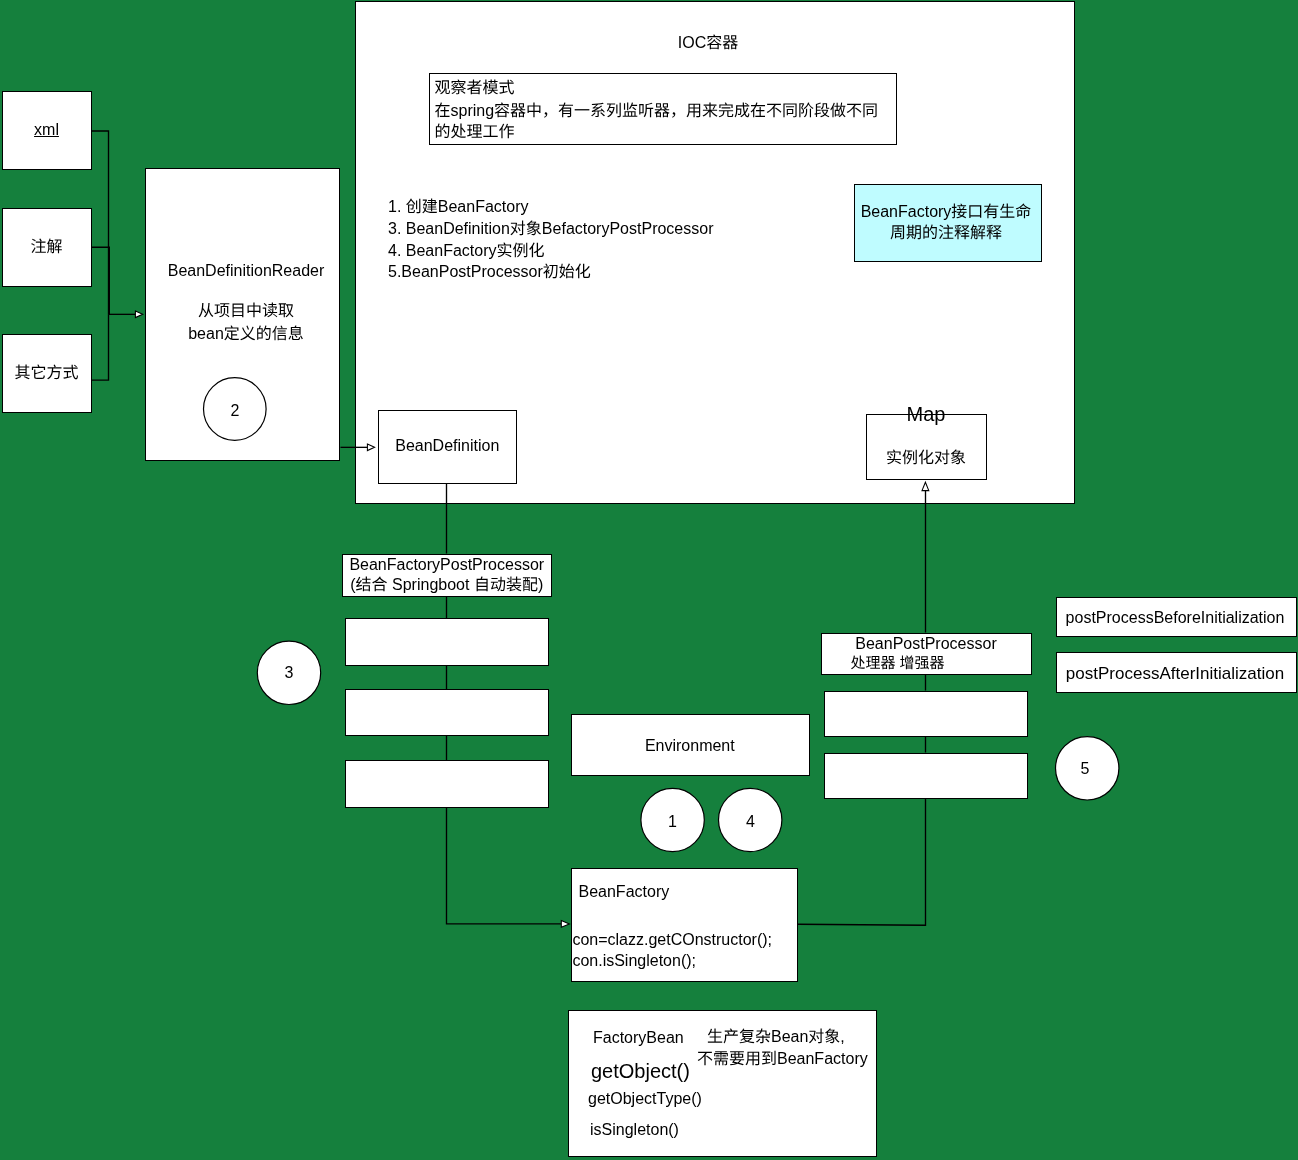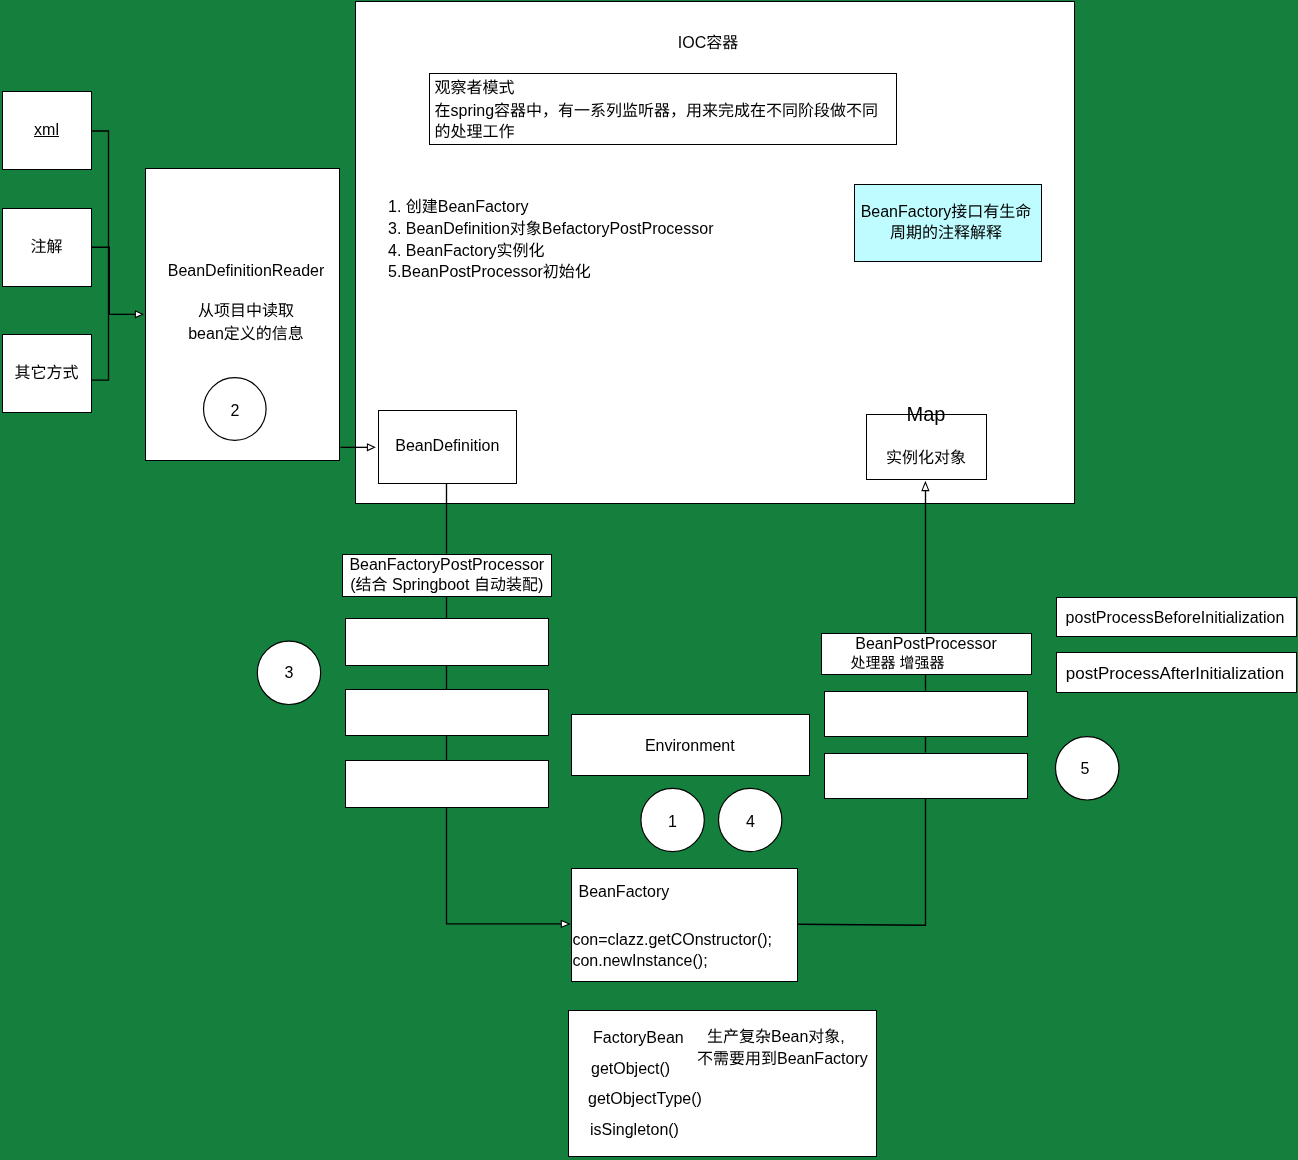--- a/index.html
+++ b/index.html
@@ -121,28 +121,28 @@
   <svg class="layer" viewBox="0 0 1298 1160">
     <circle cx="672.6" cy="820" r="31.7" fill="#fff" stroke="#000" stroke-width="1.2"></circle>
     <circle cx="750.2" cy="820" r="31.7" fill="#fff" stroke="#000" stroke-width="1.2"></circle>
   </svg>
   <div class="lbl ctr" style="left:641.5px;top:811.5px;width:62px;font-size:16px;">1</div>
   <div class="lbl ctr" style="left:719.5px;top:811.5px;width:62px;font-size:16px;">4</div>
 
   <div class="node" style="left:570.8px;top:867.5px;width:227px;height:114px;"></div>
   <div class="lbl" style="left:578.5px;top:882px;font-size:16px;">BeanFactory</div>
   <div class="lbl" style="left:572.4px;top:930.3px;font-size:16px;">con=clazz.getCOnstructor();</div>
-  <div class="lbl" style="left:572.4px;top:950.8px;font-size:16px;">con.newInstance();</div>
+  <div class="lbl" style="left:572.4px;top:950.8px;font-size:16px;">con.isSingleton();</div>
 
   <div class="node" style="left:1055.7px;top:596.8px;width:241px;height:40.6px;"></div>
   <div class="lbl ctr" style="left:1054.5px;top:608.3px;width:241px;font-size:16px;">postProcessBeforeInitialization</div>
   <div class="node" style="left:1055.7px;top:652.4px;width:241px;height:40.5px;"></div>
   <div class="lbl ctr" style="left:1054.5px;top:663.8px;width:241px;font-size:17px;">postProcessAfterInitialization</div>
 
   <div class="node" style="left:567.6px;top:1009.7px;width:309px;height:147.4px;"></div>
   <div class="lbl" style="left:593px;top:1028px;font-size:16px;">FactoryBean</div>
   <div class="lbl" style="left:707px;top:1027px;font-size:16px;">生产复杂Bean对象,</div>
   <div class="lbl" style="left:697px;top:1049px;font-size:16px;">不需要用到BeanFactory</div>
-  <div class="lbl" style="left:591px;top:1059px;font-size:16px;text-align:right;">getObject()</div>
+  <div class="lbl" style="left:591px;top:1059px;font-size:20px;text-align:right;">getObject()</div>
   <div class="lbl" style="left:588px;top:1089px;font-size:16px;">getObjectType()</div>
   <div class="lbl" style="left:590px;top:1120px;font-size:16px;">isSingleton()</div>
 
 </div>
 
 </body></html>

